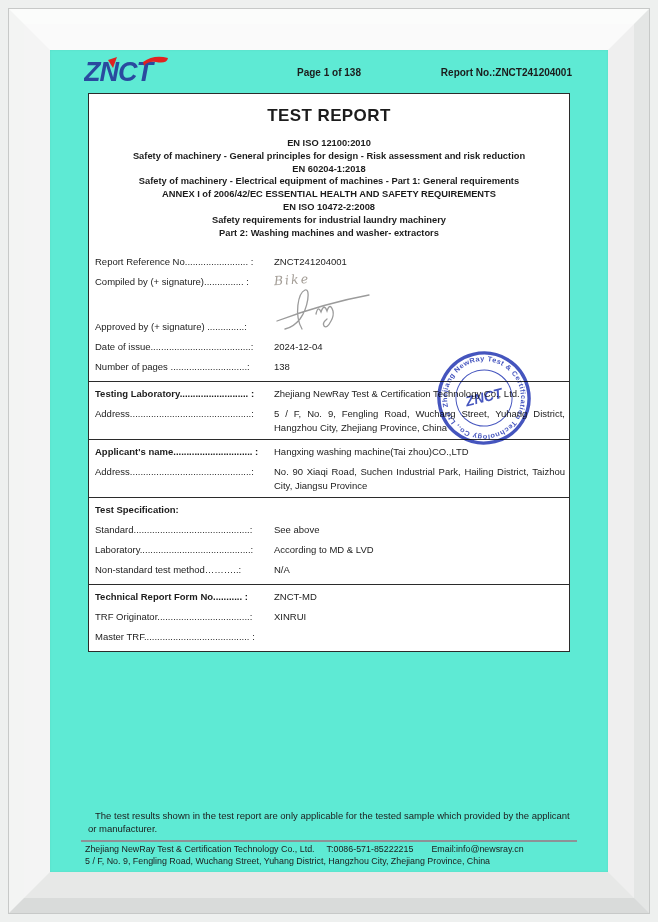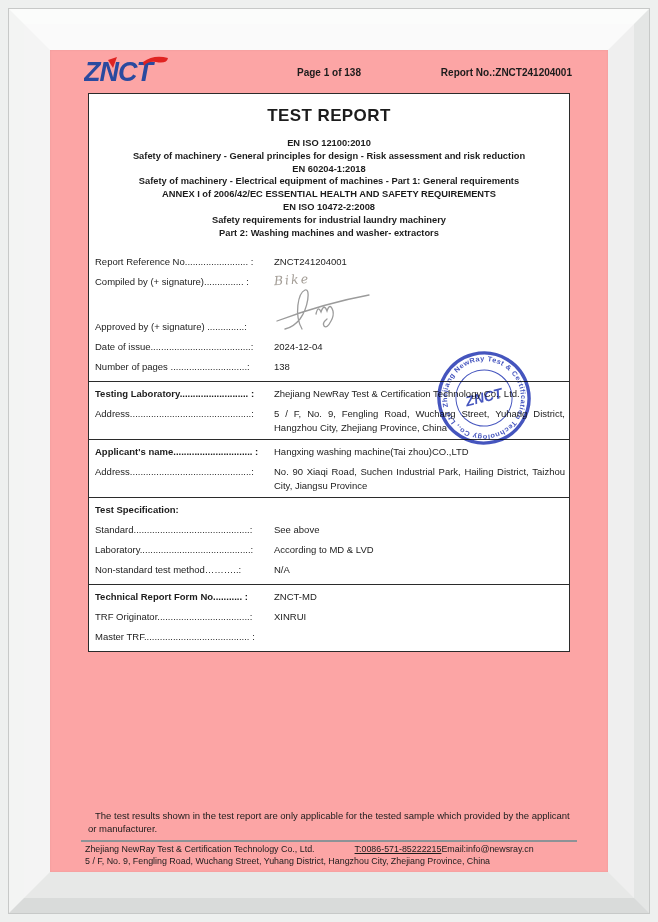--- a/index.html
+++ b/index.html
@@ -16,21 +16,21 @@
     border:15px solid;
     border-color:#fbfcfb #e4e6e5 #d9dbda #f3f4f3;
     box-shadow:0 0 0 1px #c7c9c8, inset 0 0 1px #b8bab9;
   }
   .frame-mat{
     position:absolute;inset:0;
     border:26px solid;
     border-color:#fafafa #efefef #e7e8e7 #f4f4f4;
   }
   .page{
-    position:absolute;inset:0;background:#fca5a5;
+    position:absolute;inset:0;background:#5eead4;
     box-shadow:inset 0 0 2px rgba(0,0,0,.08);
   }
   
   .page-header{position:relative;height:43px;}
   .logo-svg{position:absolute;left:34px;top:6px;}
   .page-info{position:absolute;left:0;right:0;top:17px;text-align:center;
     font-size:10px;font-weight:bold;}
   .report-no{position:absolute;right:36px;top:17px;font-size:10px;font-weight:bold;}
   
   .box{margin:0 38px;border:1.5px solid #2b2b2b;background:#fff;}
@@ -53,22 +53,22 @@
   .sig-approved{position:absolute;left:182px;top:-12px;pointer-events:none;}
   
   .stamp{position:absolute;left:382px;top:296px;transform:rotate(-14deg);
     opacity:.88;mix-blend-mode:multiply;pointer-events:none;}
   
   .bottom-block{position:absolute;left:0;right:0;bottom:5px;}
   .disclaimer{margin:0 38px 5px;font-size:9.5px;line-height:12.5px;text-indent:7px;}
   .footer-rule{margin:0 31px;border:0;border-top:2px solid #8d9296;height:0;}
   .footer{margin:2px 35px 0;font-size:8.9px;line-height:11.5px;}
   .footer-line1{display:flex;}
-  .footer-line1 .f-tel{margin-left:40px;text-decoration:underline;}
-  .footer-line1 .f-mail{}
+  .footer-line1 .f-tel{margin-left:12px;}
+  .footer-line1 .f-mail{margin-left:18px;}
 </style>
 </head>
 <body>
 
 <div class="frame-outer">
   <div class="frame-mat">
     <div class="page">
 
       <div class="page-header">
         <svg class="logo-svg" width="92" height="30" viewBox="0 0 92 30">

